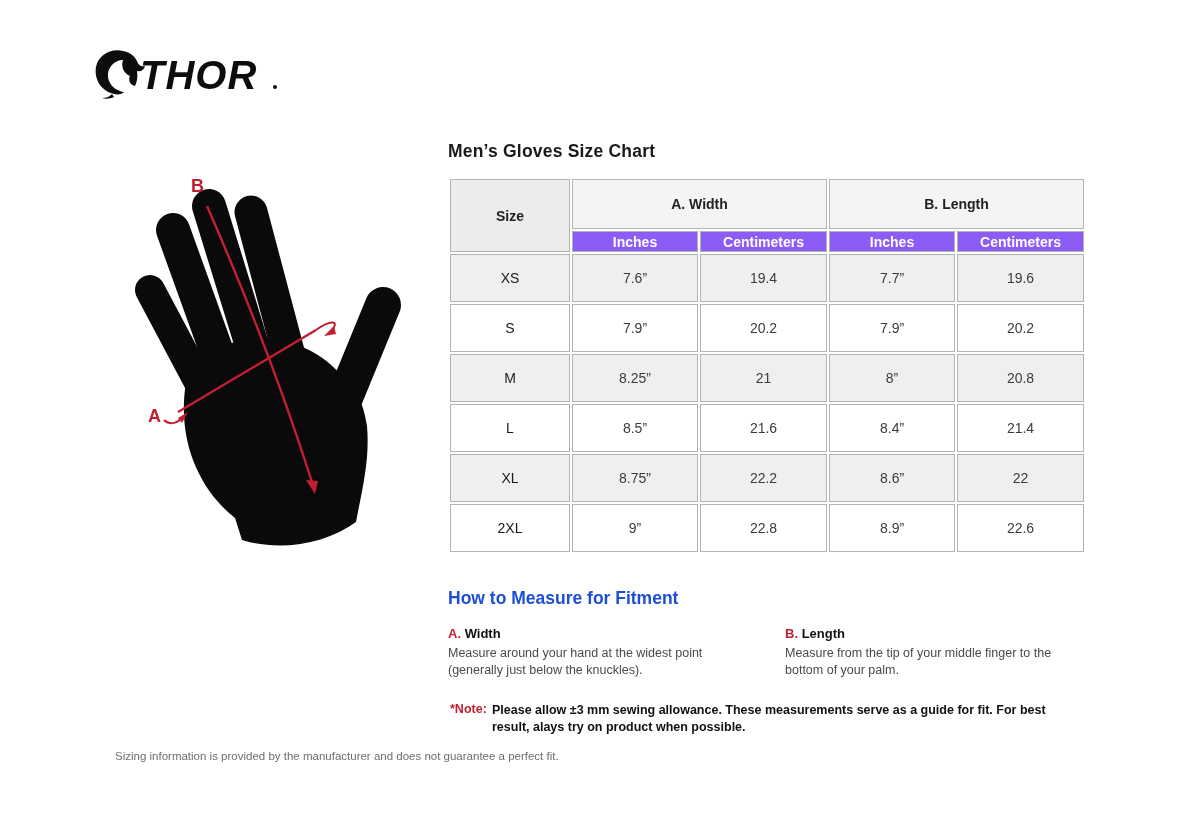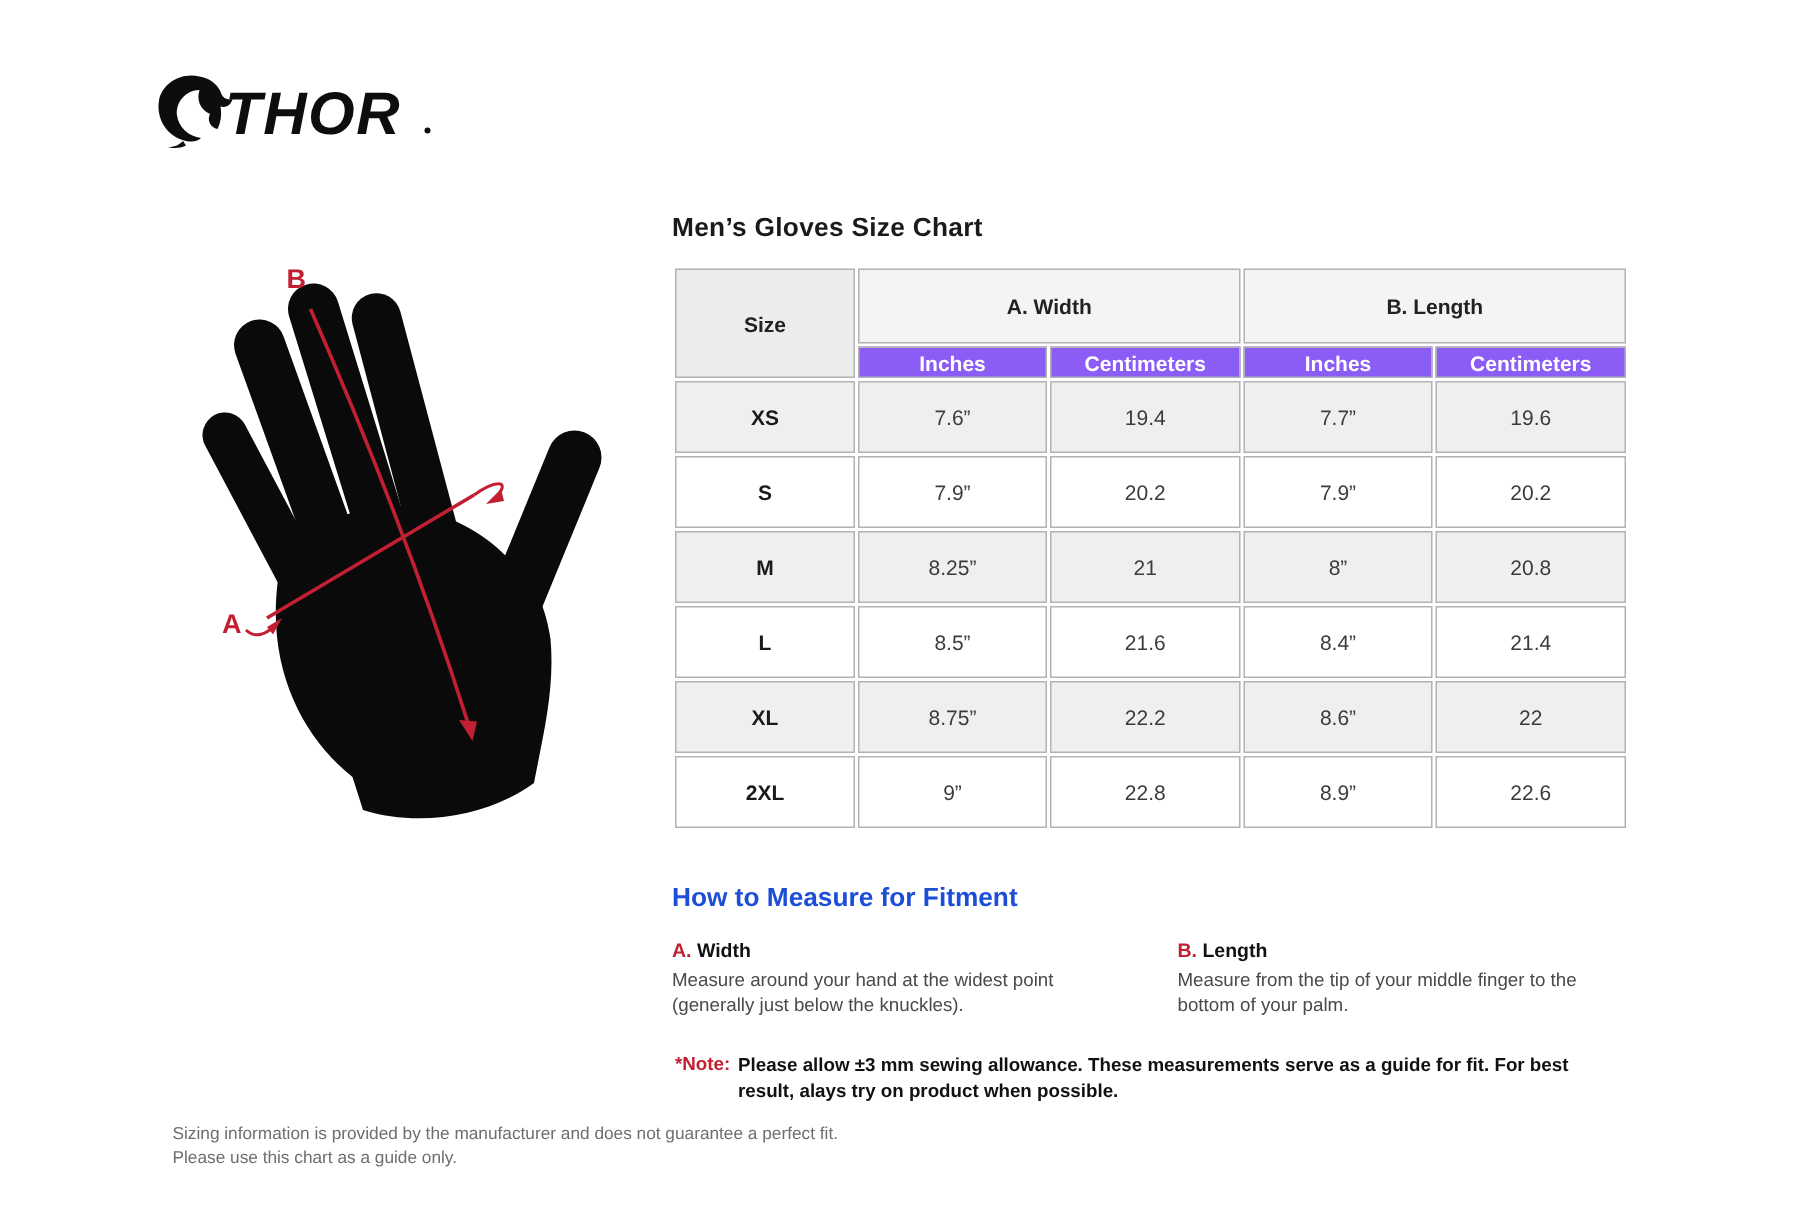--- a/index.html
+++ b/index.html
@@ -6,21 +6,21 @@
   html, body { background: #ffffff; }
   body {
     width: 1200px; height: 820px;
     position: relative;
     font-family: "Liberation Sans", sans-serif;
     color: #1a1a1a;
     overflow: hidden;
   }
 
   
-  .logos { position: absolute; left: 102px; top: 48px; display: flex; align-items: center; gap: 14px; }
+  .logos { position: absolute; left: 92px; top: 48px; display: flex; align-items: center; gap: 14px; }
   .thor-logo svg, .hallman-logo svg { display: block; }
 
   
   .hand-figure { position: absolute; left: 118px; top: 160px; width: 324px; height: 418px; }
 
   
   .page-title {
     position: absolute; left: 448px; top: 141px;
     font-size: 17.5px; font-weight: bold; color: #1a1a1a;
     letter-spacing: 0.2px;
@@ -35,21 +35,21 @@
     border: 1px solid #b3b3b3;
     text-align: center; vertical-align: middle;
     font-size: 14px; color: #3b3b3b;
   }
   .size-table th { font-weight: bold; color: #222; }
   .th-main { background: #f4f4f4; height: 50px; font-size: 14.5px; }
   .th-size { background: #ececec; font-size: 14.5px; margin-left: 48px; }
   .th-sub  { background: #8b5cf6; color: #ffffff !important; height: 21px; font-size: 12px; font-weight: bold; }
   .row-odd  td { background: #efefef; height: 48px; }
   .row-even td { background: #ffffff; height: 48px; }
-  .cell-size { font-weight: bold; color: #1a1a1a !important; }
+  .cell-size { font-weight: normal; color: #1a1a1a !important; }
 
   .measure-section { position: absolute; left: 448px; top: 588px; width: 640px; }
   .measure-heading { font-size: 17.5px; font-weight: bold; color: #1d4ed8; }
   .measure-cols { display: flex; margin-top: 17px; }
   .measure-col-a { width: 337px; }
   .measure-col-b { width: 300px; }
   .measure-label { font-size: 13px; font-weight: bold; color: #111; margin-bottom: 4px; }
   .red { color: #c22032; }
   .measure-desc { font-size: 12.5px; color: #4a4a4a; line-height: 1.32; width: 302px; }
   .measure-col-b .measure-desc { width: 292px; }
@@ -198,14 +198,13 @@
   </div>
 </div>
 
 <div class="note-section">
   <span class="note-prefix red">*Note:</span>
   <div class="note-text">Please allow ±3 mm sewing allowance. These measurements serve as a guide for fit. For best result, alays try on product when possible.</div>
 </div>
 
 <div class="footer-note">
   <div>Sizing information is provided by the manufacturer and does not guarantee a perfect fit.</div>
-  <div>Please use this chart as a guide only.</div>
 </div>
 
 </body></html>

